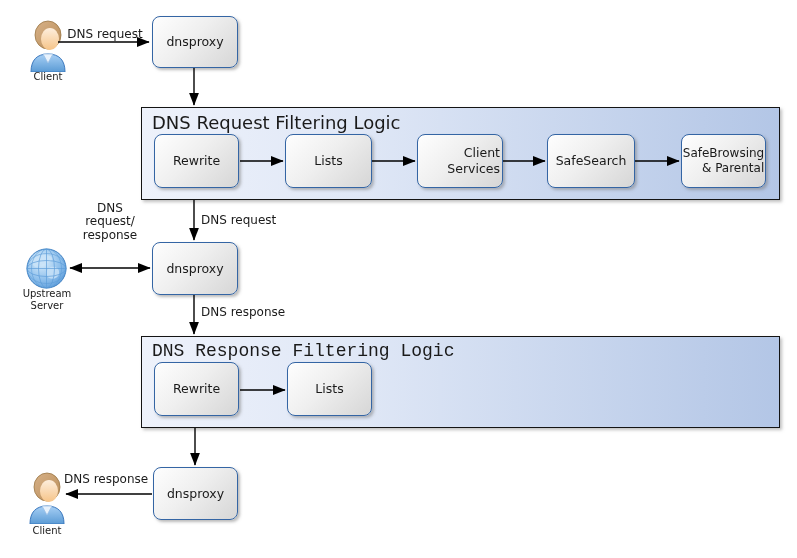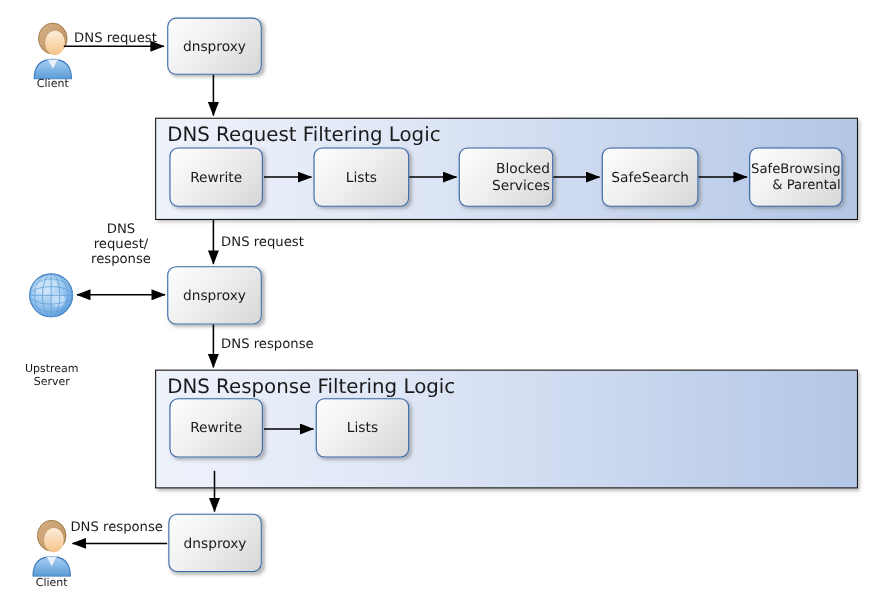--- a/index.html
+++ b/index.html
@@ -84,33 +84,33 @@
 </style>
 </head>
 <body>
 
 <div class="canvas">
 
   <div class="container-box" style="left:141px; top:107px; width:639px; height:93px;">
     <div class="container-title">DNS Request Filtering Logic</div>
   </div>
 
-  <div class="container-box" style="left:141px; top:336px; width:639px; height:108px;">
+  <div class="container-box" style="left:141px; top:336px; width:639px; height:92px;font-family:Liberation Mono, monospace;">
     <div class="container-title">DNS Response Filtering Logic</div>
   </div>
 
   <div class="node" style="left:152px; top:16px; width:86px; height:52px;">dnsproxy</div>
 
   <div class="node" style="left:152px; top:242px; width:86px; height:53px;">dnsproxy</div>
 
   <div class="node" style="left:153px; top:467px; width:85px; height:53px;">dnsproxy</div>
 
   <div class="node" style="left:154px; top:134px; width:85px; height:54px;">Rewrite</div>
   <div class="node" style="left:285px; top:134px; width:87px; height:54px;">Lists</div>
-  <div class="node" style="left:417px; top:134px; width:86px; height:54px;">Blocked Services</div>
+  <div class="node" style="left:417px; top:134px; width:86px; height:54px;">Client Services</div>
   <div class="node" style="left:547px; top:134px; width:88px; height:54px;">SafeSearch</div>
   <div class="node" style="left:681px; top:134px; width:85px; height:54px; font-size:12px;">SafeBrowsing &amp; Parental</div>
 
   <div class="node" style="left:154px; top:362px; width:85px; height:54px;">Rewrite</div>
   <div class="node" style="left:287px; top:362px; width:85px; height:54px;">Lists</div>
 
   <svg class="icon-svg" style="left:28px; top:20px;" width="40" height="52" viewBox="0 0 40 52">
     <defs>
       <linearGradient id="shirt" x1="0" y1="0" x2="0" y2="1">
         <stop offset="0" stop-color="#a8d0f5"></stop>
@@ -151,21 +151,21 @@
     <circle cx="21.5" cy="21.5" r="19.5" fill="url(#globe)" stroke="#3e7fc1" stroke-width="1"></circle>
     <path d="M8,12 C12,8 20,7 25,9 C29,11 27,15 22,16 C16,17 12,22 9,19 C6,16 6,14 8,12 Z" fill="#c9e2f7" opacity="0.9"></path>
     <path d="M26,20 C31,19 35,22 34,27 C33,31 28,33 24,31 C20,29 21,21 26,20 Z" fill="#c9e2f7" opacity="0.8"></path>
     <ellipse cx="21.5" cy="21.5" rx="8" ry="19.5" fill="none" stroke="#5c9cd8" stroke-width="0.8" opacity="0.85"></ellipse>
     <ellipse cx="21.5" cy="21.5" rx="15" ry="19.5" fill="none" stroke="#5c9cd8" stroke-width="0.8" opacity="0.7"></ellipse>
     <ellipse cx="21.5" cy="21.5" rx="19.5" ry="8" fill="none" stroke="#5c9cd8" stroke-width="0.8" opacity="0.85"></ellipse>
     <ellipse cx="21.5" cy="21.5" rx="19.5" ry="15" fill="none" stroke="#5c9cd8" stroke-width="0.8" opacity="0.7"></ellipse>
     <line x1="2" y1="21.5" x2="41" y2="21.5" stroke="#5c9cd8" stroke-width="0.8" opacity="0.85"></line>
     <line x1="21.5" y1="2" x2="21.5" y2="41" stroke="#5c9cd8" stroke-width="0.8" opacity="0.85"></line>
   </svg>
-  <div class="actor-label" style="left:6px; top:288px; width:82px;margin-top:42px;">Upstream
+  <div class="actor-label" style="left:6px; top:288px; width:82px;">Upstream
 Server</div>
 
   <div class="edge-label" style="left:64px; top:27px; width:82px; text-align:center;">DNS request</div>
 
   <div class="edge-label" style="left:201px; top:213px;">DNS request</div>
 
   <div class="edge-label multi" style="left:73px; top:202px; width:74px;">DNS
 request/
 response</div>
 

